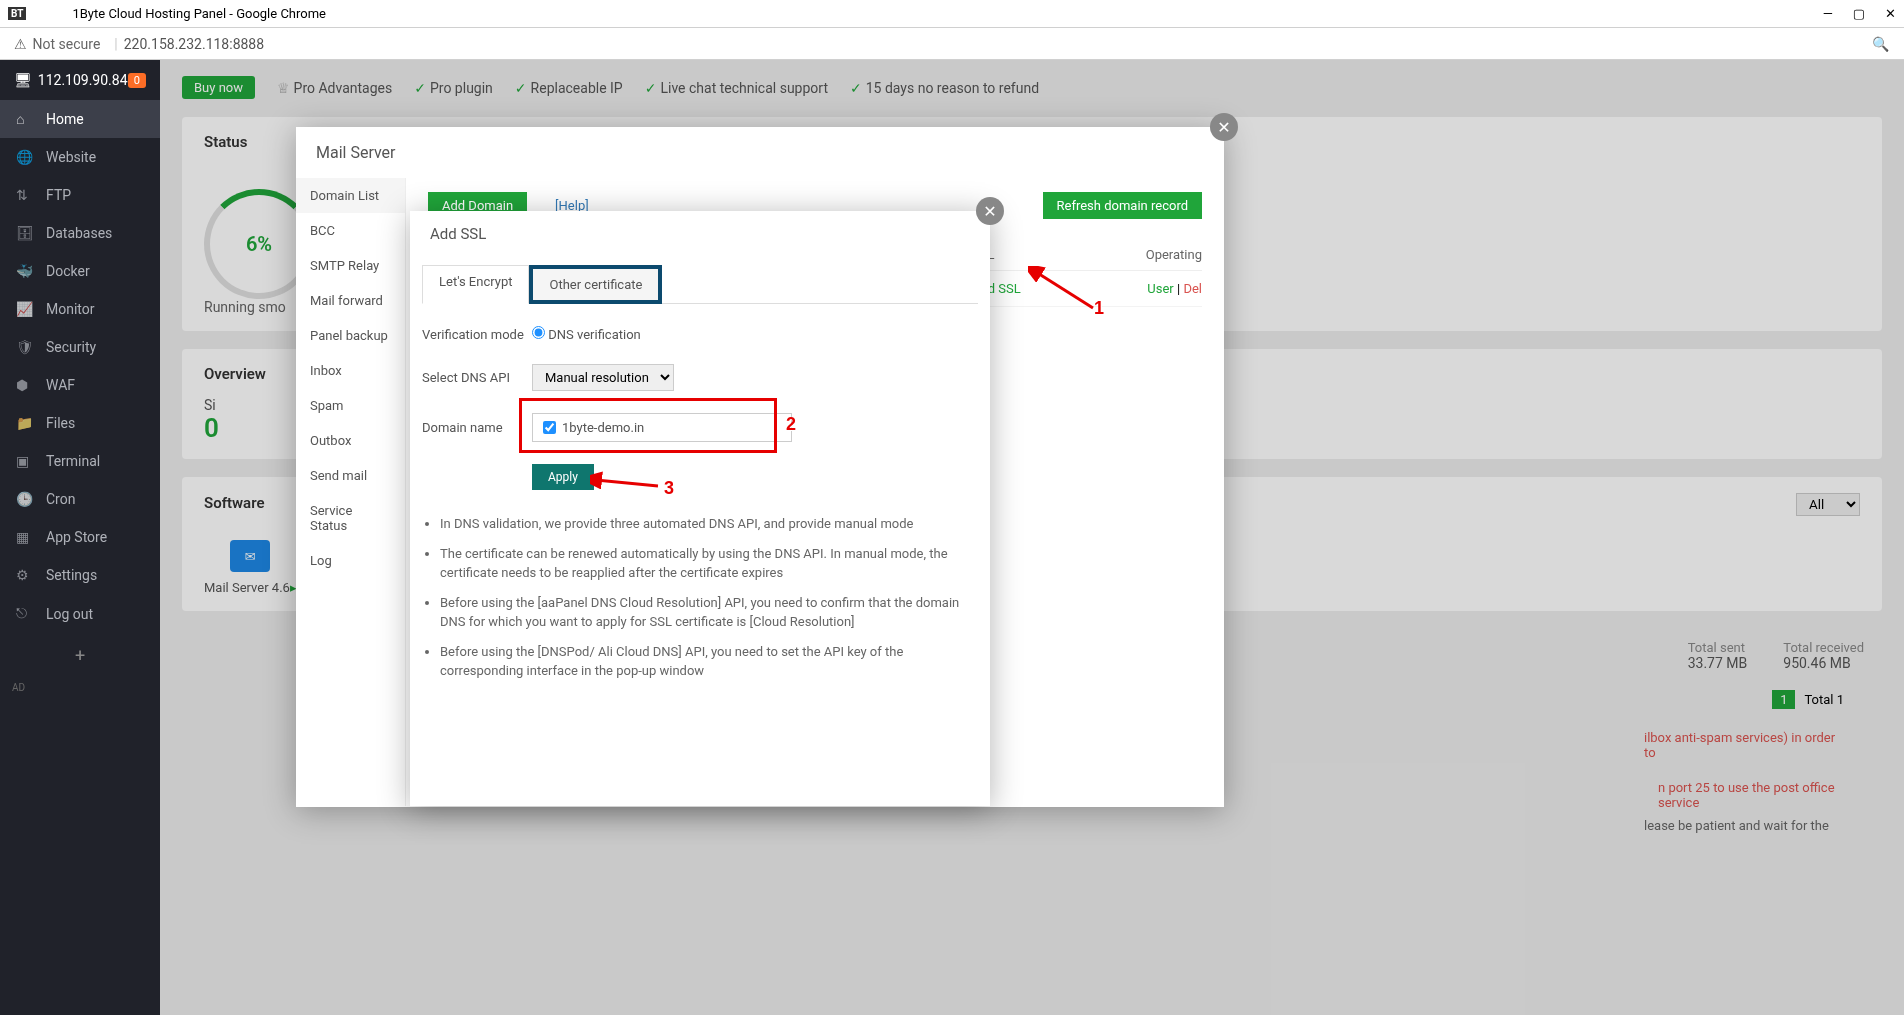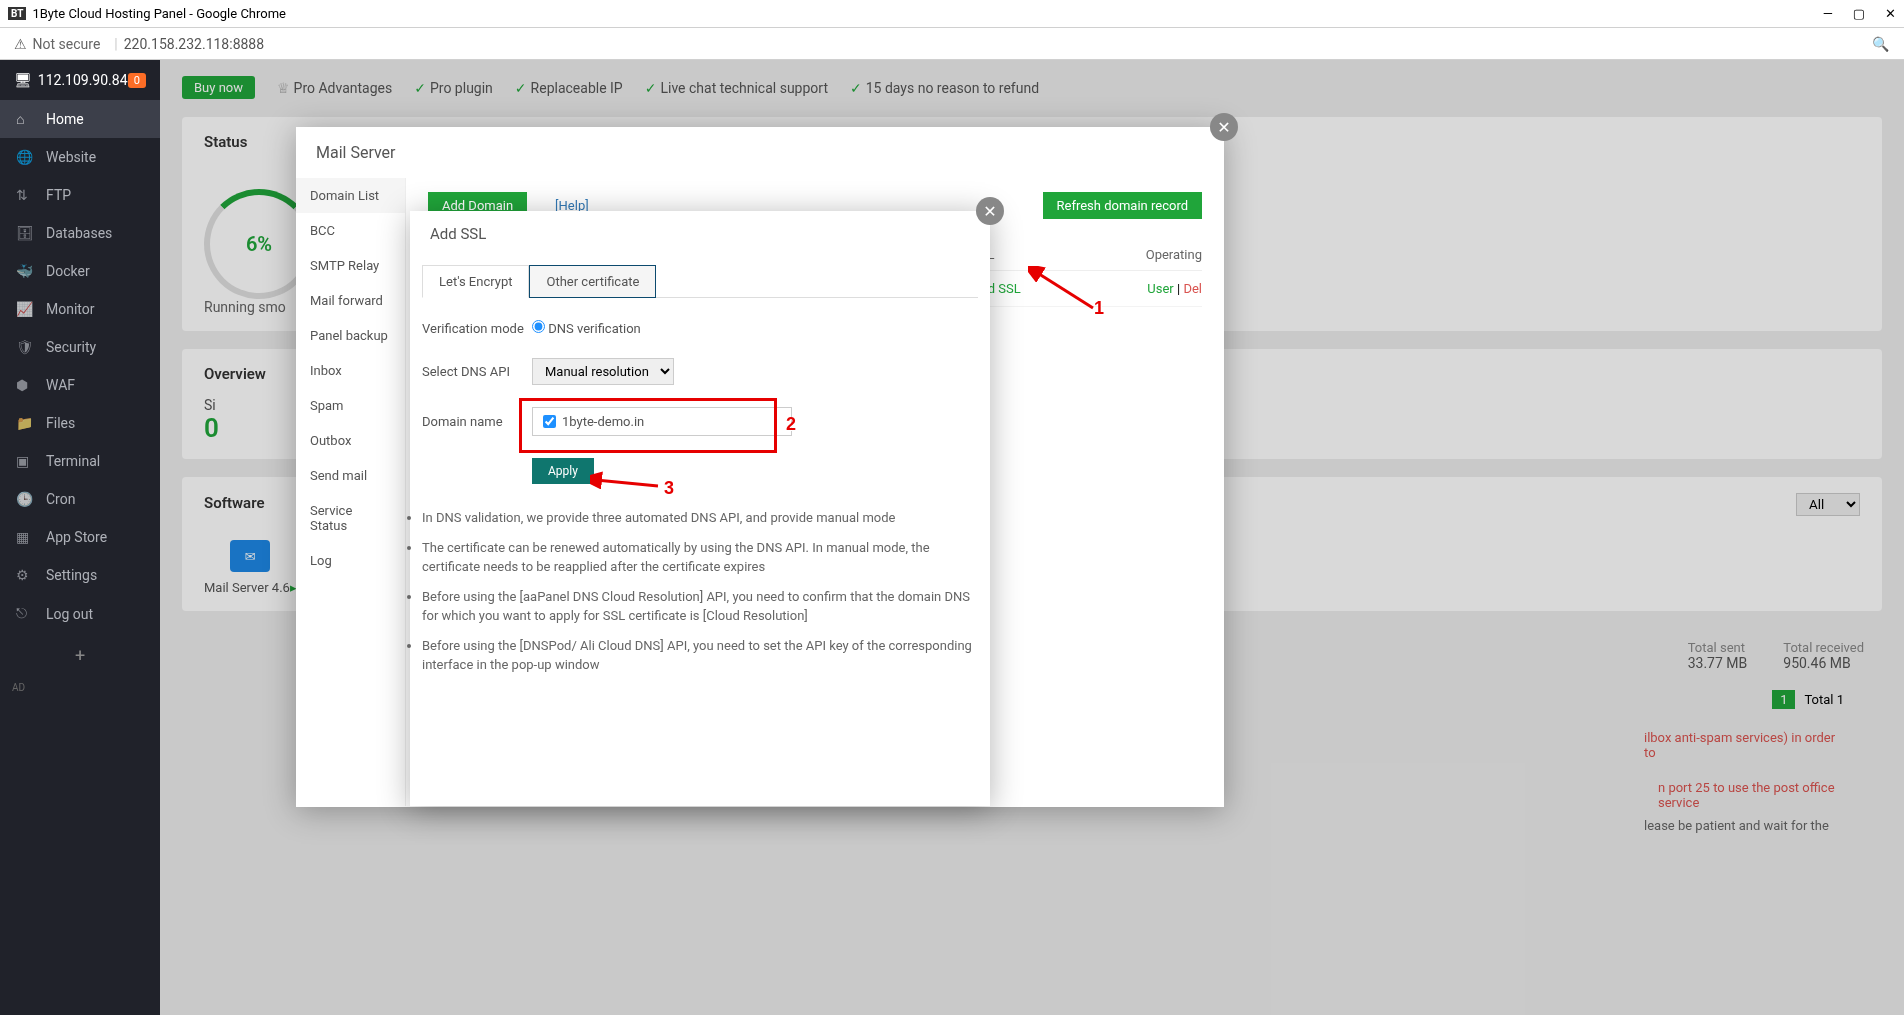--- a/index.html
+++ b/index.html
@@ -1,19 +1,19 @@
 <!DOCTYPE html>
 <html><head>
 <meta charset="utf-8">
 <style>
 * { margin: 0; padding: 0; box-sizing: border-box; font-family: -apple-system, BlinkMacSystemFont, "Segoe UI", Roboto, sans-serif; }
 body { width: 1904px; height: 1015px; overflow: hidden; background: #f0f0f0; position: relative; }
 
 
-.chrome-bar { height: 28px; background: #fff; display: flex; align-items: center; padding: 2px 8px; font-size: 13px; border-bottom: 1px solid #d0d0d0; }
+.chrome-bar { height: 28px; background: #fff; display: flex; align-items: center; padding: 2px 8px; font-size: 13px; border-bottom: 1px solid #d0d0d0; gap: 40px; }
 .chrome-bar .bt-icon { background: #333; color: #fff; font-size: 10px; padding: 1px 3px; margin-right: 6px; font-weight: bold; }
 .chrome-bar .window-controls { margin-left: auto; display: flex; gap: 20px; }
 .chrome-bar .window-controls span { cursor: pointer; }
 
 .url-bar { height: 32px; background: #fff; display: flex; align-items: center; padding: 0 14px; font-size: 14px; color: #555; border-bottom: 1px solid #d0d0d0; }
 .url-bar .not-secure { color: #666; margin-right: 8px; }
 .url-bar .search-right { margin-left: auto; }
 
 
 .app { display: flex; height: calc(1015px - 60px); position: relative; }
@@ -83,29 +83,29 @@
 .mail-modal .del-link { color: #d9534f; }
 
 
 .ssl-modal { position: absolute; left: 410px; top: 211px; width: 580px; height: 595px; background: #fff; z-index: 20; box-shadow: 0 4px 30px rgba(0,0,0,0.3); }
 .ssl-modal .close-inner { position: absolute; right: -14px; top: -14px; width: 28px; height: 28px; background: #888; color: #fff; border-radius: 50%; display: flex; align-items: center; justify-content: center; cursor: pointer; font-size: 16px; }
 .ssl-modal .sm-title { padding: 14px 20px; font-size: 15px; color: #555; }
 .ssl-modal .sm-body { padding: 8px 12px; }
 .ssl-modal .tabs { display: flex; border-bottom: 1px solid #ddd; margin-bottom: 22px; }
 .ssl-modal .tab { padding: 8px 16px; font-size: 13px; color: #555; cursor: pointer; border: 1px solid transparent; margin-bottom: -1px; }
 .ssl-modal .tab.active { border: 1px solid #ddd; border-bottom: 1px solid #fff; background: #fff; }
-.ssl-modal .tab.inactive { background: #f5f5f5; border: 1px solid #0c4a6e; }
+.ssl-modal .tab.inactive { background: #f5f5f5; border: 4px solid #0c4a6e; }
 .ssl-modal .form-row { display: flex; align-items: center; margin-bottom: 22px; font-size: 13px; color: #555; }
 .ssl-modal .form-row .flabel { width: 110px; }
 .ssl-modal .form-row select { padding: 4px 8px; border: 1px solid #ccc; font-size: 13px; }
 .ssl-modal .domain-box { border: 1px solid #ccc; padding: 6px 10px; width: 260px; font-size: 13px; display: flex; align-items: center; gap: 6px; }
 .ssl-modal .domain-box input[type=checkbox] { accent-color: #1e90ff; }
 .ssl-modal .apply-btn { background: #0f766e; color: #fff; padding: 6px 16px; border: none; font-size: 12px; cursor: pointer; margin-left: 110px; }
 .ssl-modal .notes { margin-top: 24px; font-size: 13px; color: #666; }
-.ssl-modal .notes li { margin-bottom: 10px; line-height: 1.5; list-style: disc; }
+.ssl-modal .notes li { margin-bottom: 10px; line-height: 1.5; list-style: disc; margin-left: 18px; }
 
 
 .red-box { position: absolute; border: 3px solid #e60000; pointer-events: none; z-index: 30; }
 .red-num { position: absolute; color: #e60000; font-weight: bold; font-size: 18px; font-family: Arial; z-index: 30; text-shadow: 1px 1px 0 #fff; }
 .red-arrow { position: absolute; z-index: 30; pointer-events: none; }
 </style>
 </head>
 <body>
 
 <div class="chrome-bar">

